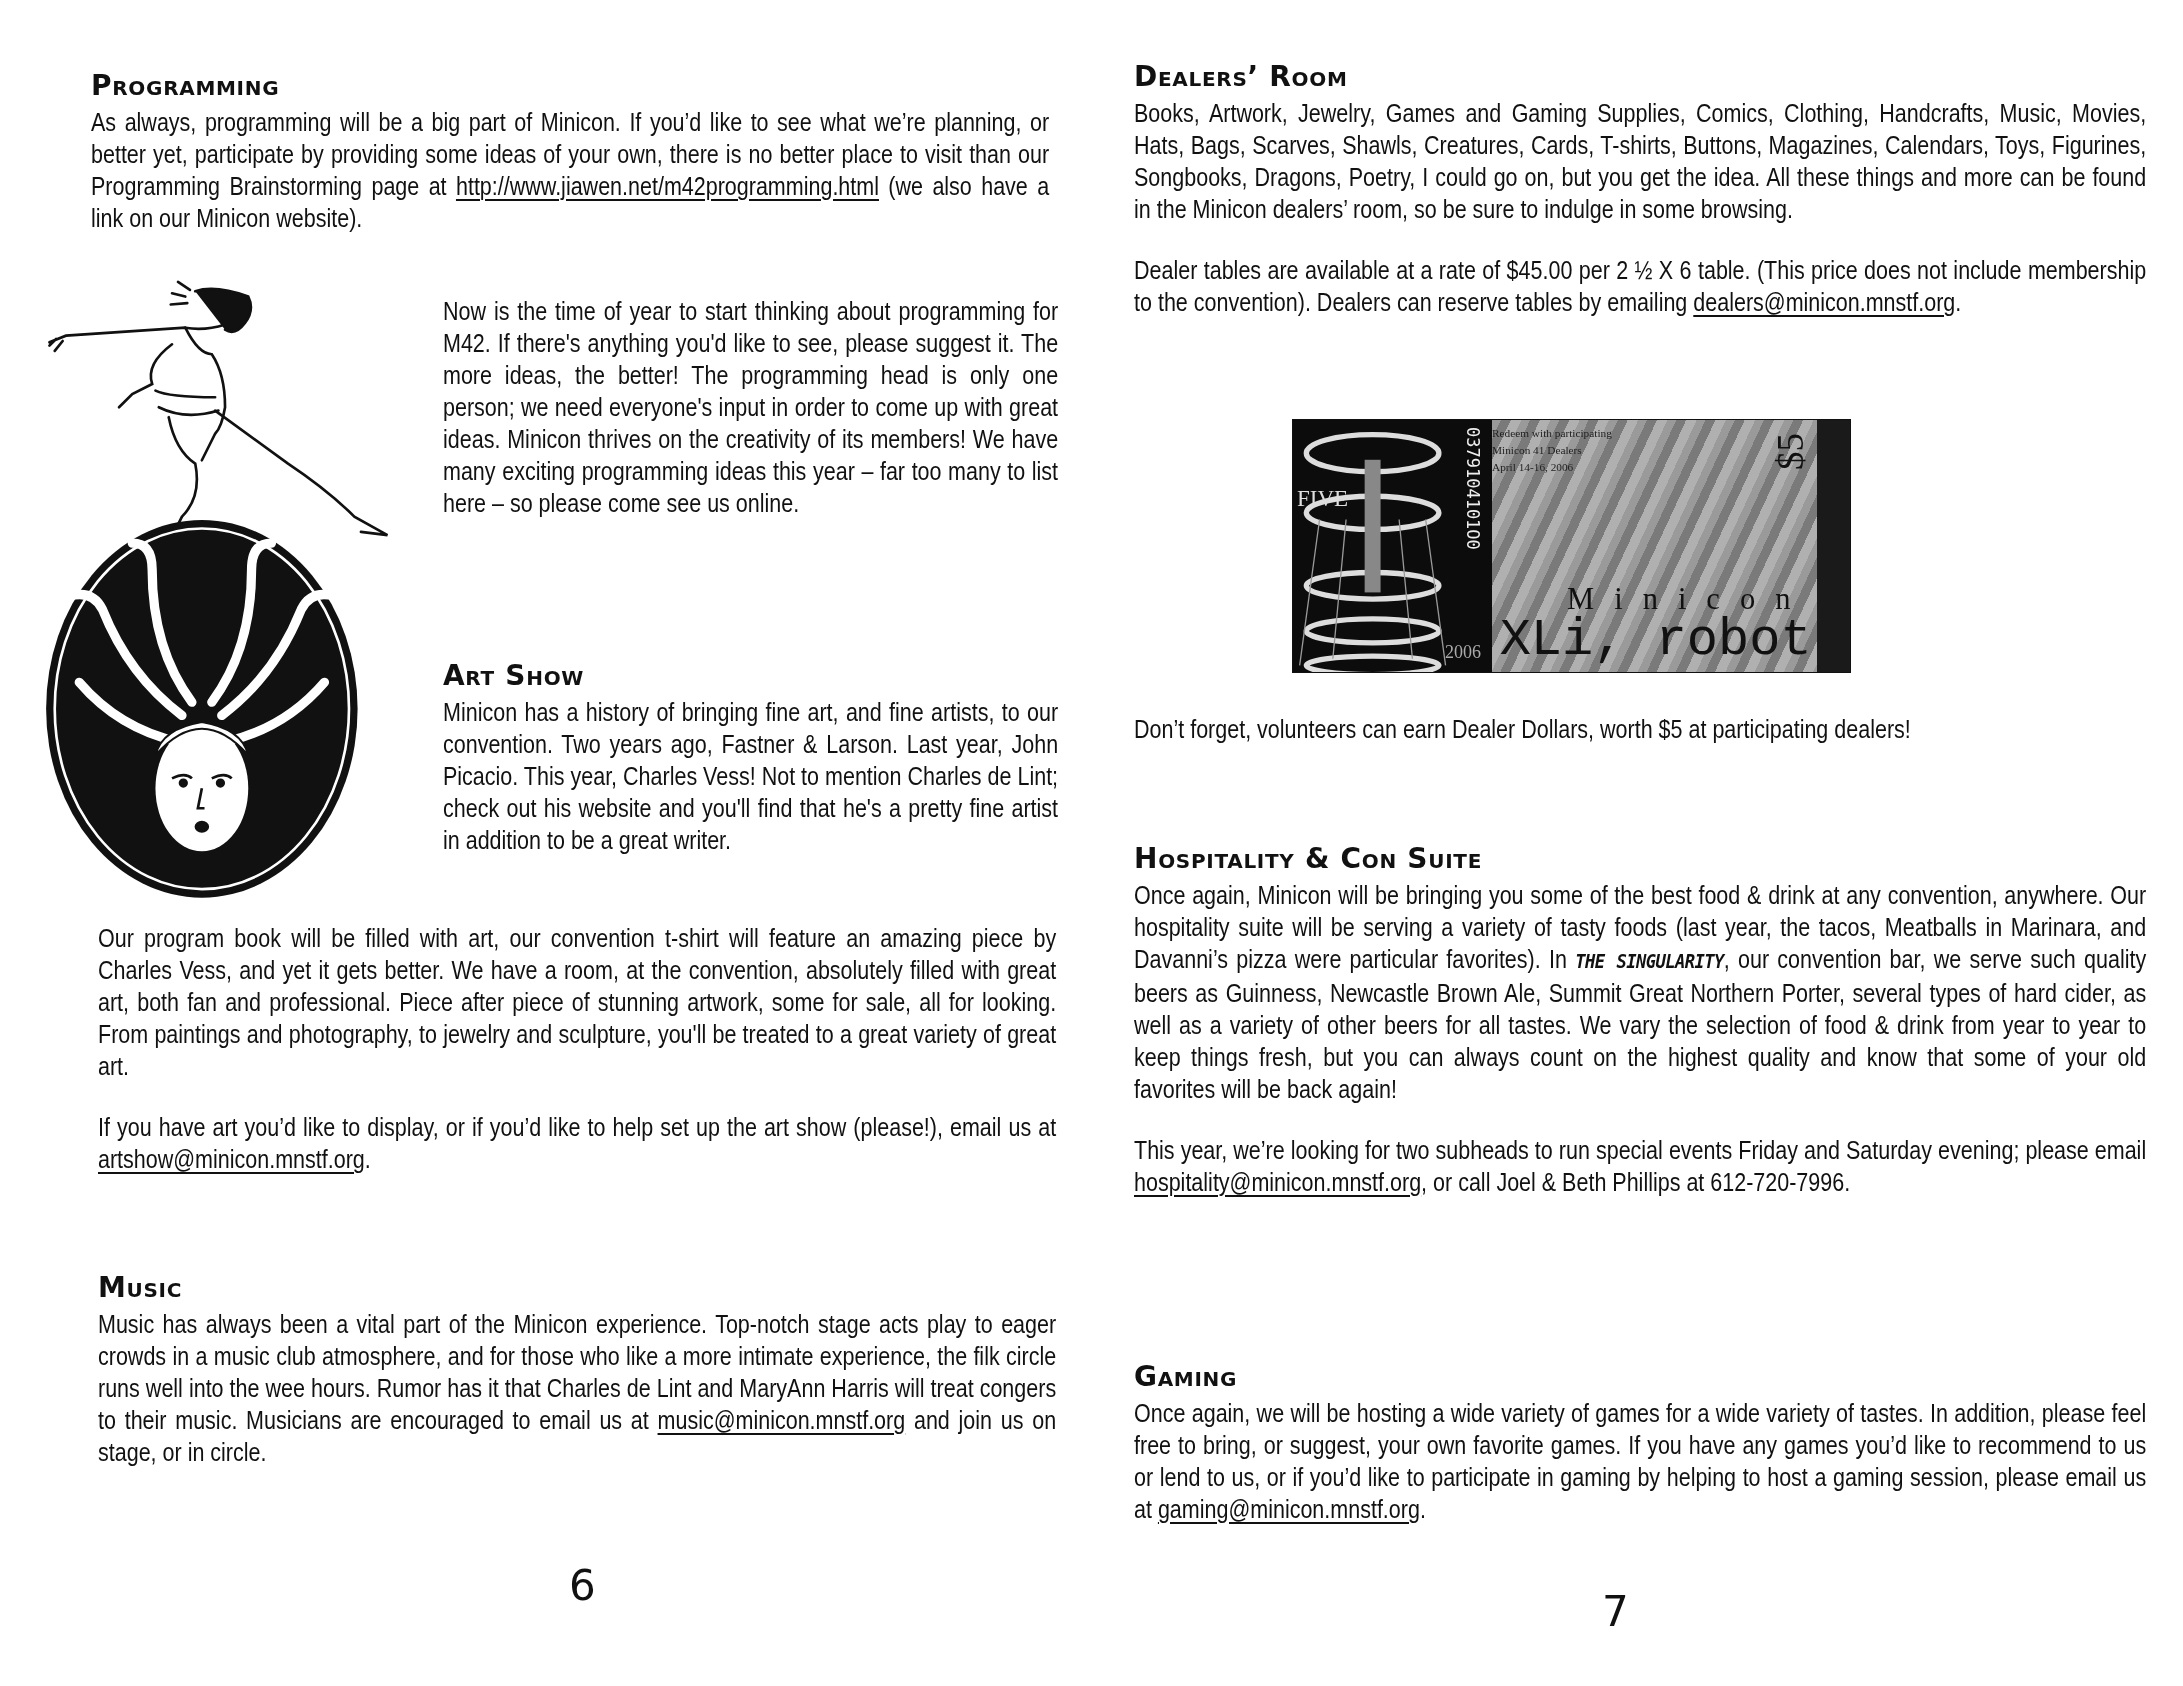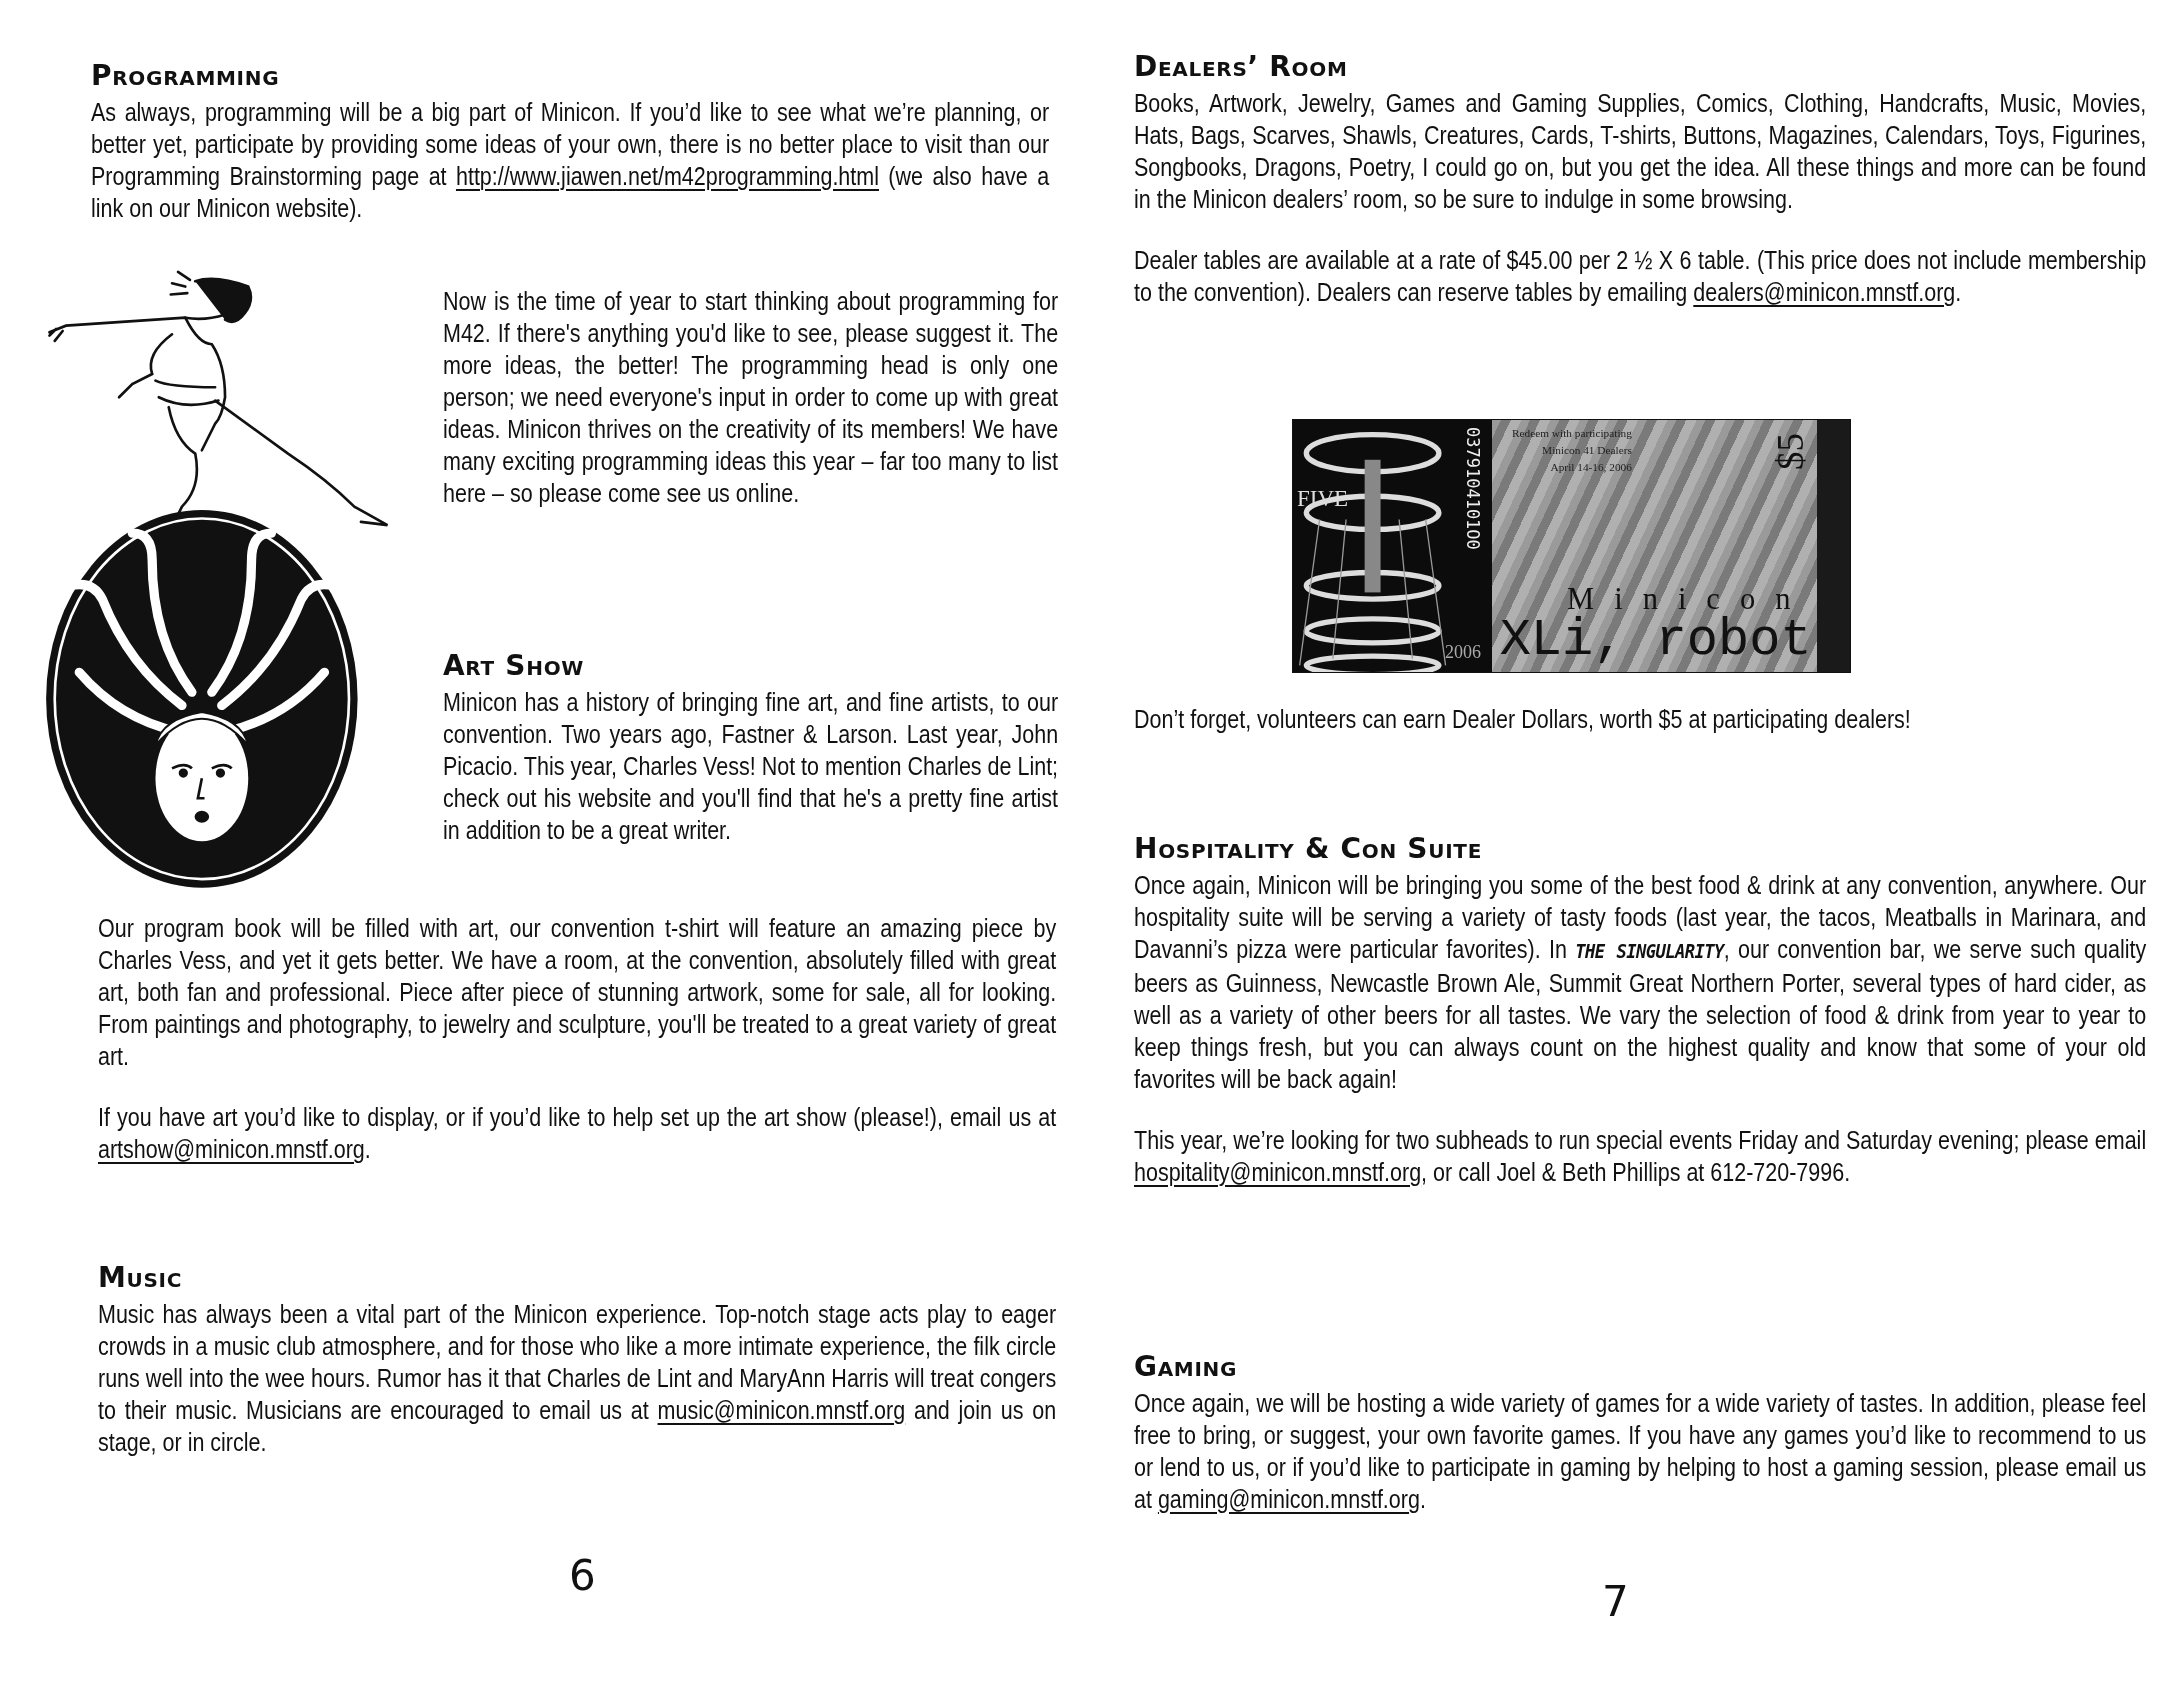--- a/index.html
+++ b/index.html
@@ -1,18 +1,18 @@
 <!DOCTYPE html>
 <html style="font-size:10.6px"><head>
 <meta charset="utf-8">
 <style>
   html, body { margin: 0; padding: 0; background: #ffffff; }
   body { width: 2183px; height: 1687px; position: relative; overflow: hidden;
          font-family: "Liberation Sans Narrow", "Liberation Sans", sans-serif; color: #111; }
-  .page { position: absolute; top: 0; height: 1397px; }
+  .page { position: absolute; top: 10px; height: 1397px; }
   .page-left { left: 0; width: 1092px; }
   .page-right { left: 1092px; width: 1092px; }
   .block { position: absolute; }
   .heading { font-family: "DejaVu Sans", sans-serif; font-weight: bold; font-size: 28px;
              letter-spacing: 0.7px; margin: 0 0 4px 0; font-variant: small-caps; line-height: 1.1; }
   .para { font-size: 25px; line-height: 32px; text-align: justify; margin: 0;
           transform: scaleX(0.86); transform-origin: left top; width: 116.3%; }
   .link { text-decoration: underline; text-underline-offset: 4px; text-decoration-thickness: 2px; }
   .gap { height: 29px; }
   .pagenum { position: absolute; font-family: "DejaVu Sans", sans-serif; font-size: 42px; }
@@ -127,21 +127,21 @@
       <g stroke="#999" stroke-width="2">
         <path d="M40 150 L10 370 M200 150 L230 370 M80 150 L60 360 M160 150 L180 360"></path>
       </g>
       <rect x="108" y="60" width="24" height="200" fill="#888"></rect>
     </svg>
     <div style="position:absolute; left:4px; top:60px; font-family:'Liberation Serif',serif; font-size:23px; color:#ddd; line-height:37px; width:26.5px;">FIVE</div>
     <div style="position:absolute; left:152px; top:222px; font-family:'Liberation Serif',serif; font-size:18px; color:#aaa;">2006</div>
     <div style="position:absolute; left:163px; top:6.6px; width:26.5px; height:199px; writing-mode: vertical-rl; font-family:'DejaVu Sans Mono',monospace; font-size:17px; color:#eee;">0379104101O0</div>
   </div>
   <div style="position:absolute; left:199px; top:0; width:325px; height:252px; background: repeating-linear-gradient(115deg, #9a9a9a 0 8px, #7a7a7a 8px 17px, #b0b0b0 17px 26.5px);">
-    <div style="position:absolute; left:20px; top:5.3px; font-family:'Liberation Serif',serif; font-size:11.3px; color:#222; line-height:17px;text-align:right;">
+    <div style="position:absolute; left:0; top:5.3px; font-family:'Liberation Serif',serif; font-size:11.3px; color:#222; line-height:17px;">
       <div>Redeem with participating</div>
       <div>Minicon 41 Dealers</div>
       <div>April 14-16, 2006</div>
     </div>
     <div style="position:absolute; right:5.3px; top:13.3px; font-family:'Liberation Serif',serif; font-size:37px; color:#111; writing-mode: vertical-rl; transform: rotate(180deg);">$5</div>
     <div style="position:absolute; right:6.6px; top:162px; font-family:'Liberation Serif',serif; font-size:30.5px; color:#111; letter-spacing:20px;text-align:center;">Minicon</div>
     <div style="position:absolute; right:5.3px; top:194px; font-family:Liberation Mono, monospace; font-size:52px; color:#111; line-height:53px; white-space:nowrap;">XLi, robot</div>
   </div>
   <div style="position:absolute; left:524px; top:0; width:33px; height:252px; background:#1a1a1a;"></div>
 </div>

